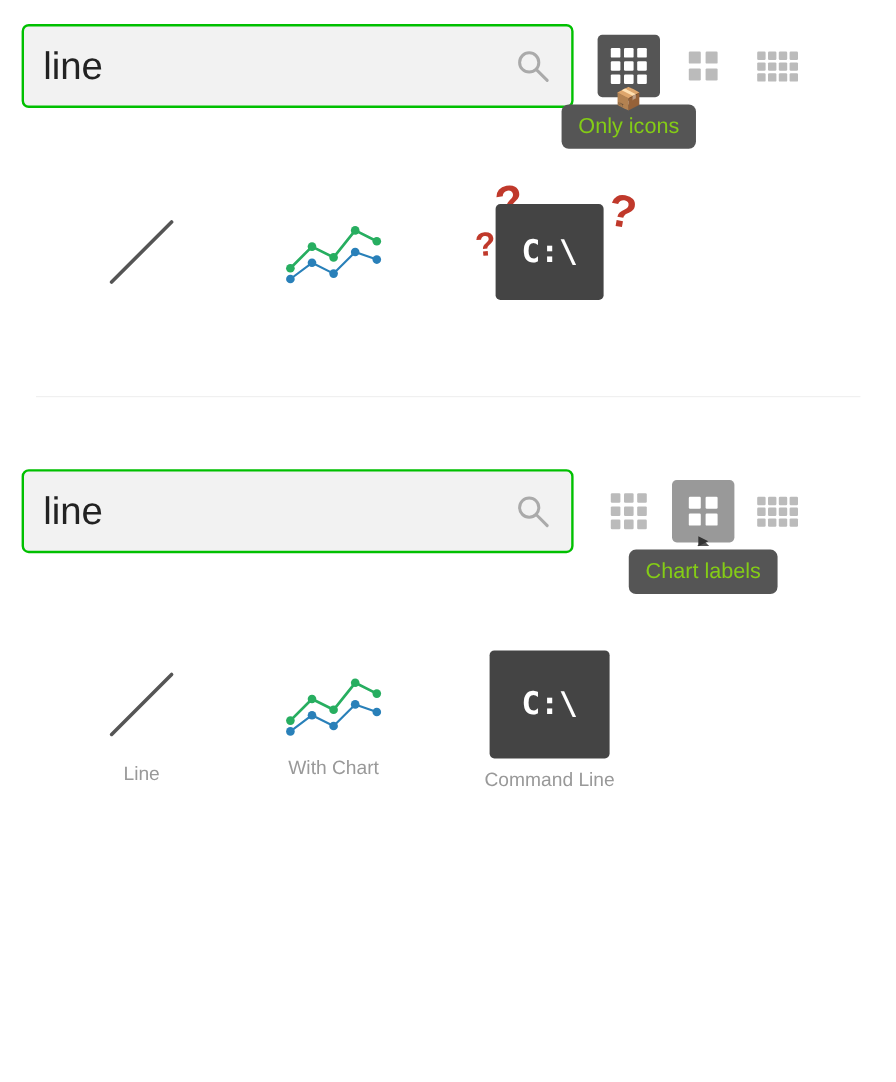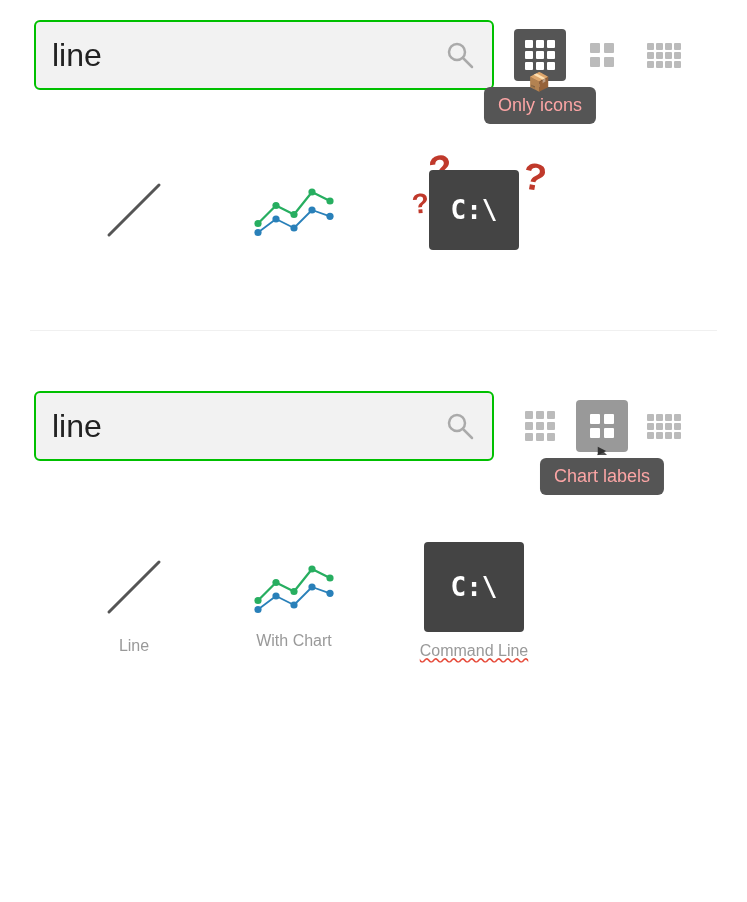--- a/index.html
+++ b/index.html
@@ -6,21 +6,21 @@
     body {
       width: 747px;
       min-height: 902px;
       background: #fff;
       font-family: 'Segoe UI', Arial, sans-serif;
       position: relative;
       overflow-x: hidden;
     }
 
     .section {
-      padding: 20px 34px;
+      padding: 20px 18px;
       position: relative;
     }
 
     .search-row {
       display: flex;
       align-items: center;
       gap: 20px;
       margin-bottom: 20px;
     }
 
@@ -117,21 +117,21 @@
     .view-btn.active .grid-icon-4col span {
       background: #fff;
     }
 
     .tooltip {
       position: absolute;
       top: 58px;
       left: 50%;
       transform: translateX(-50%);
       background: #555;
-      color: #fca5a5;
+      color: #84cc16;
       font-size: 18px;
       padding: 8px 14px;
       border-radius: 6px;
       white-space: nowrap;
       z-index: 10;
       pointer-events: none;
     }
 
     .tooltip::before {
       content: '';
@@ -232,21 +232,20 @@
     .q3 { font-size: 38px; top: 18px; right: 18px; transform: rotate(10deg); }
 
     .divider {
       height: 1px;
       background: #f0f0f0;
       margin: 10px 30px;
     }
 
     
     .underline-red {
-      text-decoration: underline;
       text-decoration-color: #e74c3c;
       text-decoration-style: wavy;
     }
   </style>
 </head>
 <body>
 
 <div class="section">
   <div class="search-row">
     <div class="search-box">

